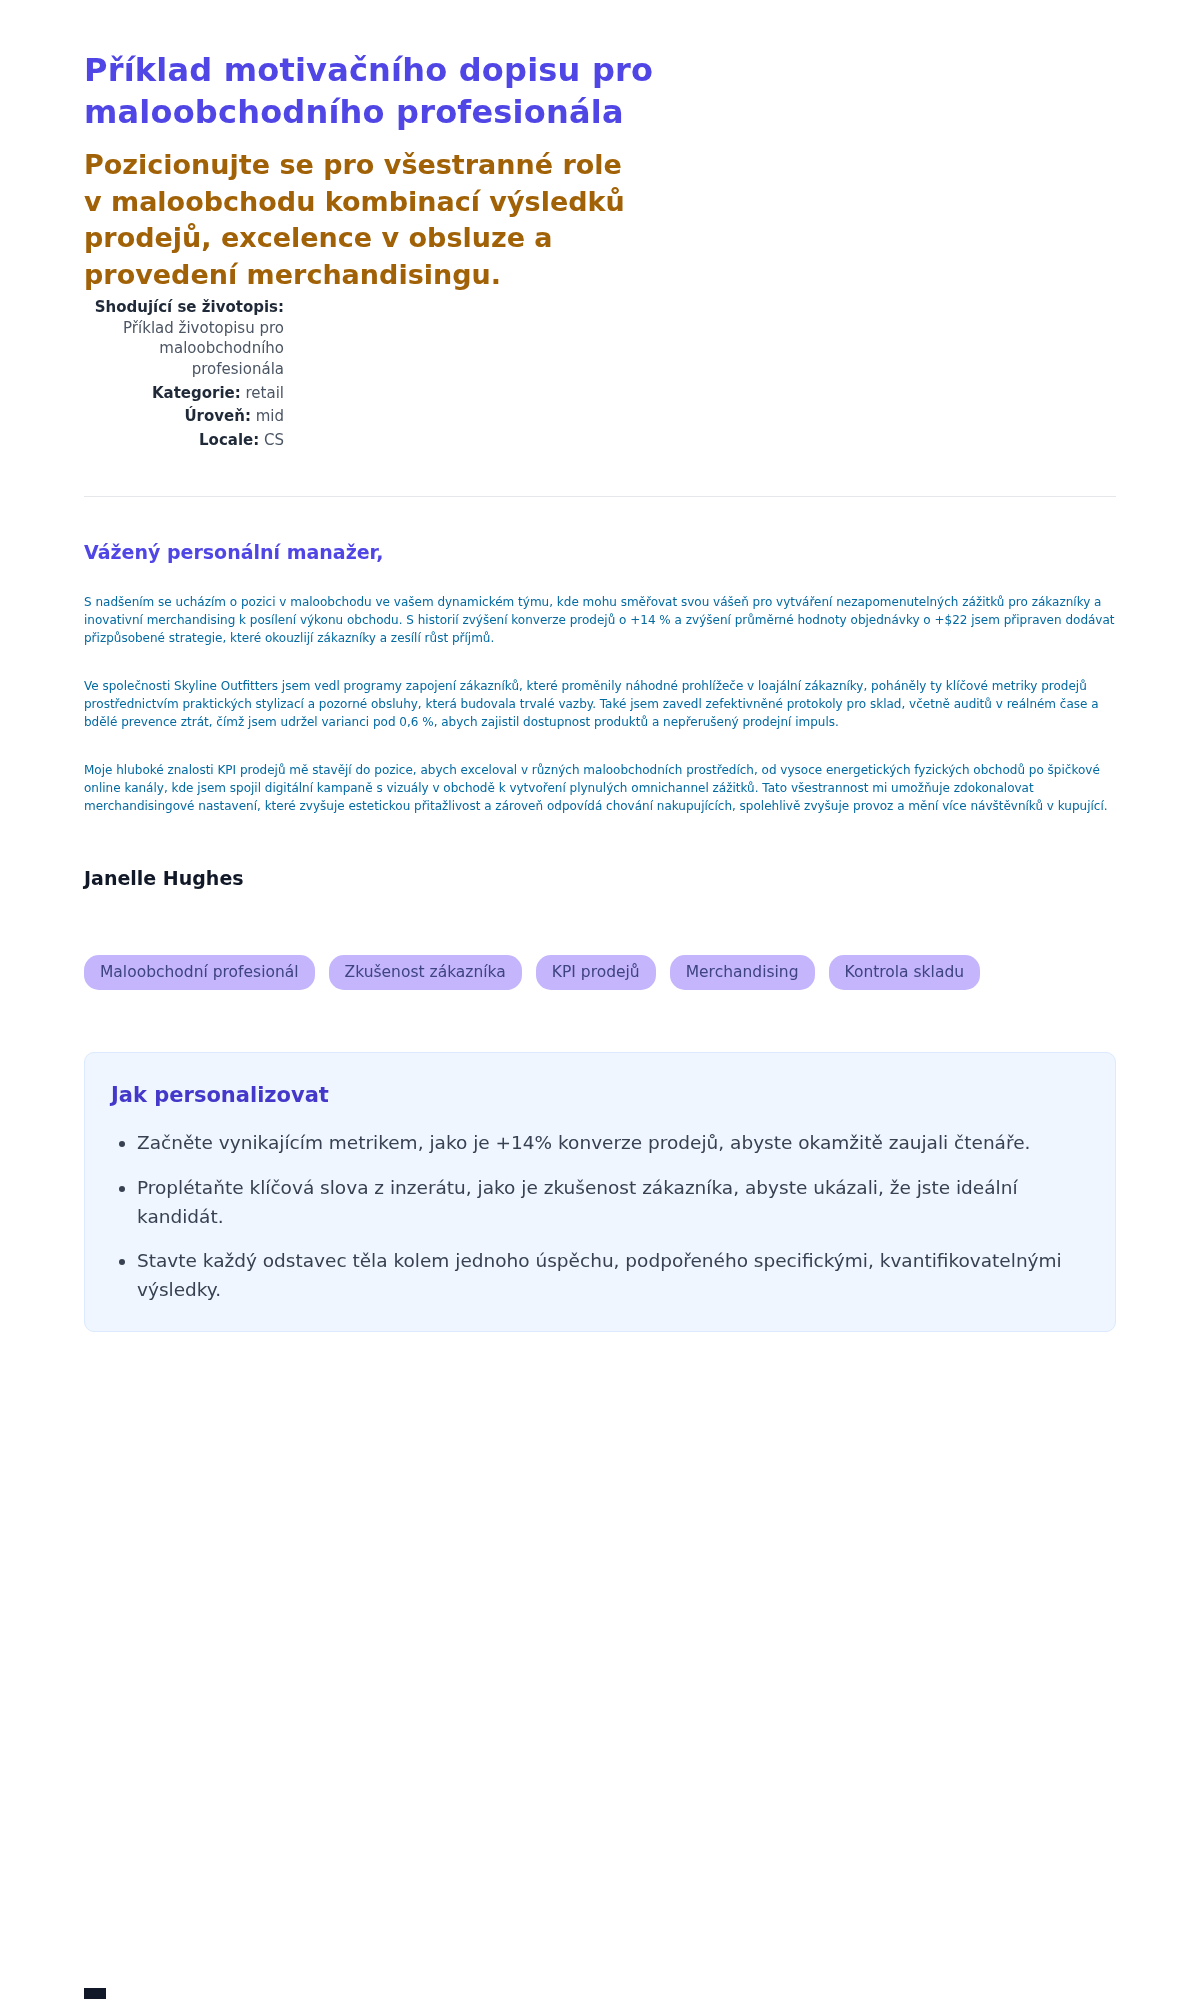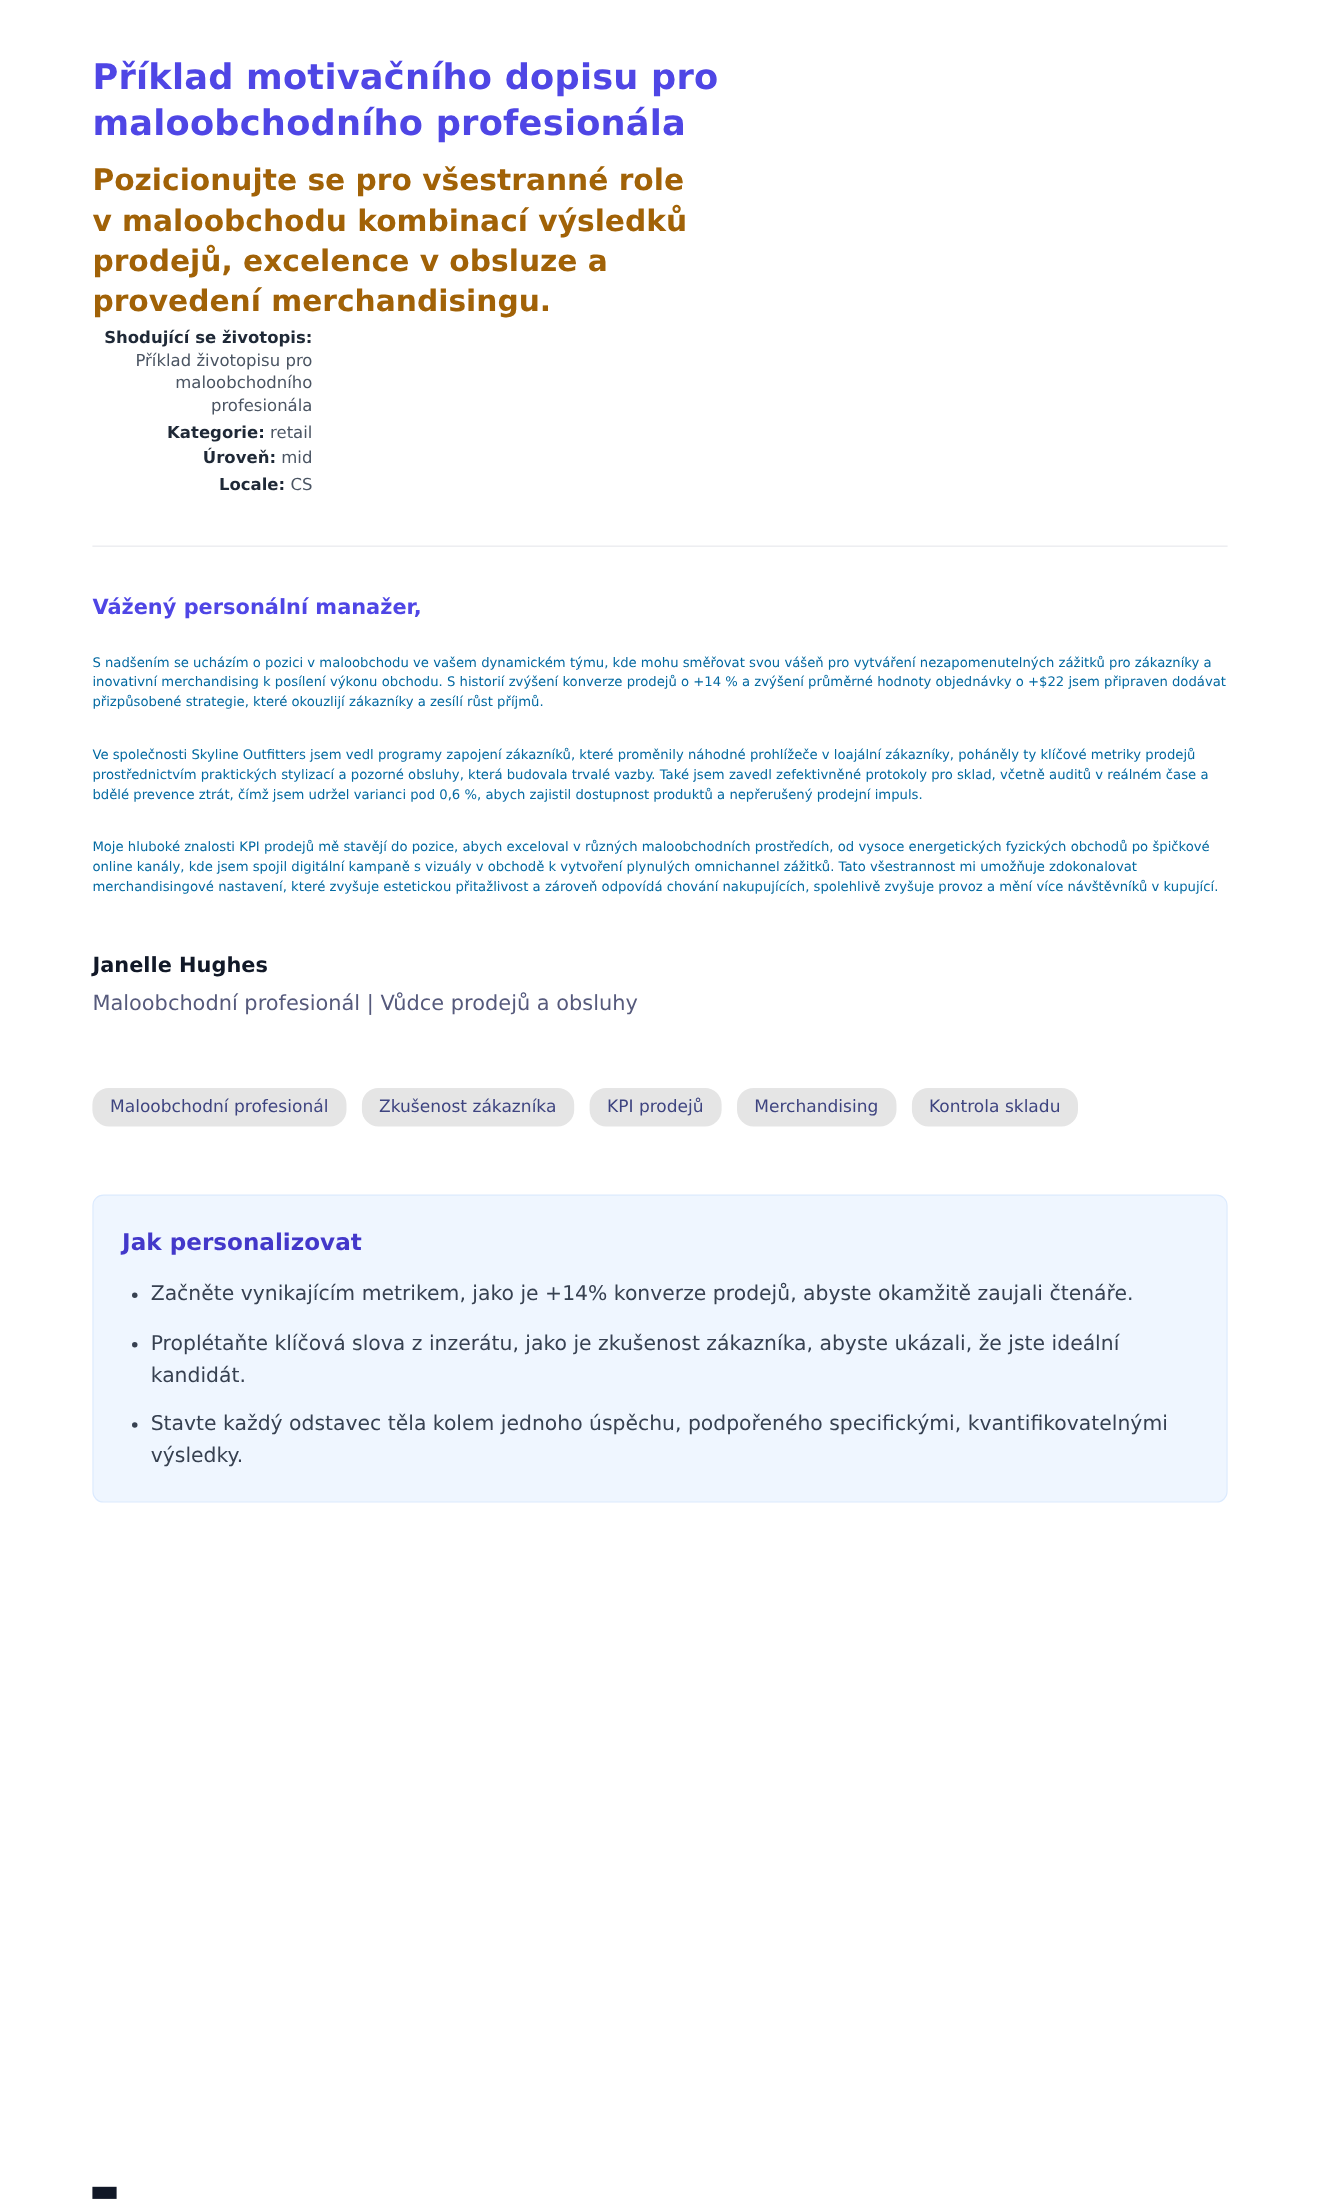--- a/index.html
+++ b/index.html
@@ -92,21 +92,21 @@
 
   
   .tags {
     margin-top: 66px;
     display: flex;
     flex-wrap: wrap;
     gap: 14px;
   }
   .tag {
     display: inline-block;
-    background: #e5e5e5;
+    background: #c4b5fd;
     color: #3e4480;
     font-size: 15.5px;
     line-height: 1;
     padding: 10px 16px;
     border-radius: 15px;
     cursor: pointer;
   }
 
   
   .personalize-box {
@@ -179,21 +179,20 @@
     <hr class="divider">
 
     <div class="letter">
       <p class="greeting">Vážený personální manažer,</p>
       <p class="paragraph">S nadšením se ucházím o pozici v maloobchodu ve vašem dynamickém týmu, kde mohu směřovat svou vášeň pro vytváření nezapomenutelných zážitků pro zákazníky a inovativní merchandising k posílení výkonu obchodu. S historií zvýšení konverze prodejů o +14 % a zvýšení průměrné hodnoty objednávky o +$22 jsem připraven dodávat přizpůsobené strategie, které okouzlijí zákazníky a zesílí růst příjmů.</p>
       <p class="paragraph">Ve společnosti Skyline Outfitters jsem vedl programy zapojení zákazníků, které proměnily náhodné prohlížeče v loajální zákazníky, poháněly ty klíčové metriky prodejů prostřednictvím praktických stylizací a pozorné obsluhy, která budovala trvalé vazby. Také jsem zavedl zefektivněné protokoly pro sklad, včetně auditů v reálném čase a bdělé prevence ztrát, čímž jsem udržel varianci pod 0,6 %, abych zajistil dostupnost produktů a nepřerušený prodejní impuls.</p>
       <p class="paragraph">Moje hluboké znalosti KPI prodejů mě stavějí do pozice, abych exceloval v různých maloobchodních prostředích, od vysoce energetických fyzických obchodů po špičkové online kanály, kde jsem spojil digitální kampaně s vizuály v obchodě k vytvoření plynulých omnichannel zážitků. Tato všestrannost mi umožňuje zdokonalovat merchandisingové nastavení, které zvyšuje estetickou přitažlivost a zároveň odpovídá chování nakupujících, spolehlivě zvyšuje provoz a mění více návštěvníků v kupující.</p>
 
       <div class="signature">
         <div class="signature-name">Janelle Hughes</div>
-        <div class="signature-title">Maloobchodní profesionál | Vůdce prodejů a obsluhy</div>
       </div>
     </div>
 
     <div class="tags">
       <span class="tag">Maloobchodní profesionál</span>
       <span class="tag">Zkušenost zákazníka</span>
       <span class="tag">KPI prodejů</span>
       <span class="tag">Merchandising</span>
       <span class="tag">Kontrola skladu</span>
     </div>

